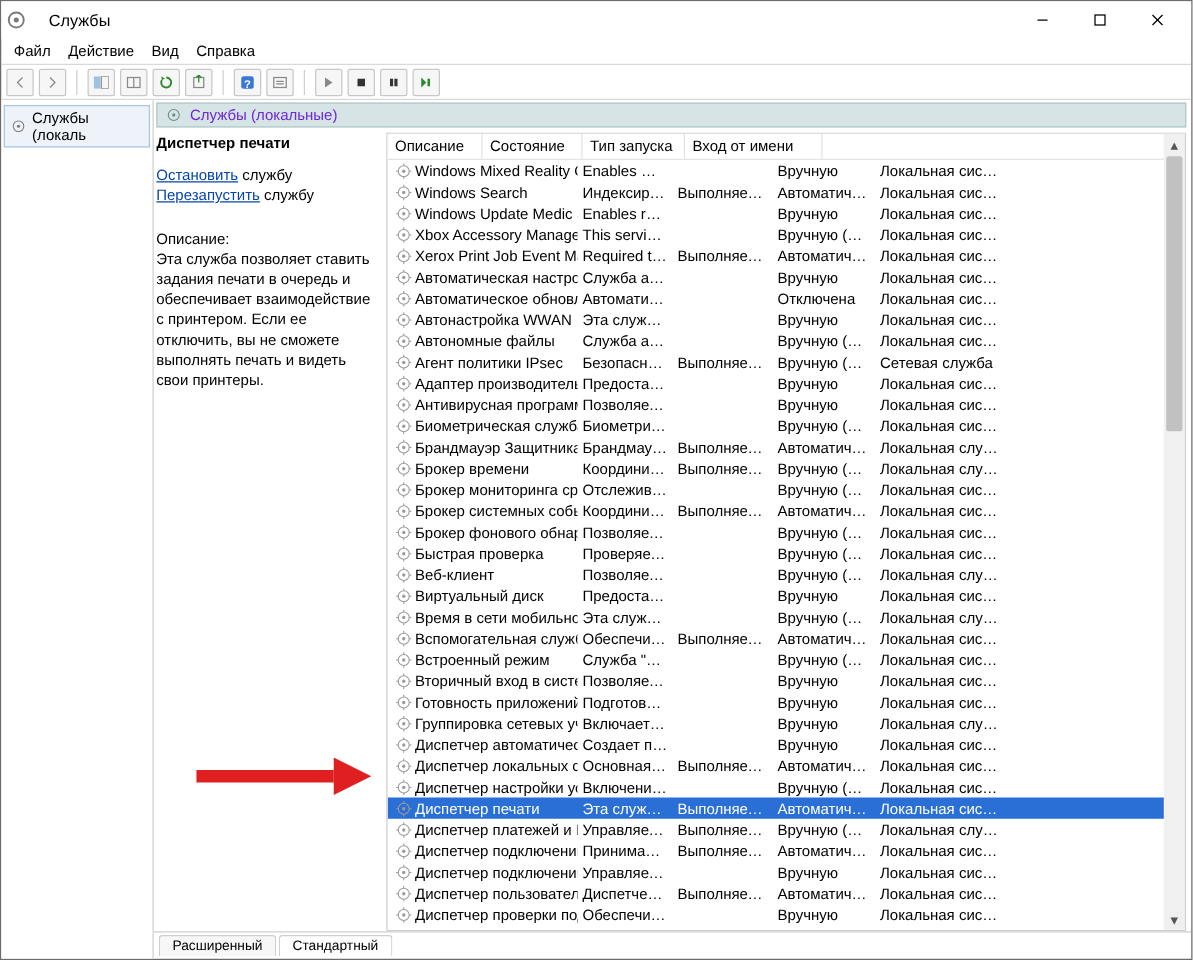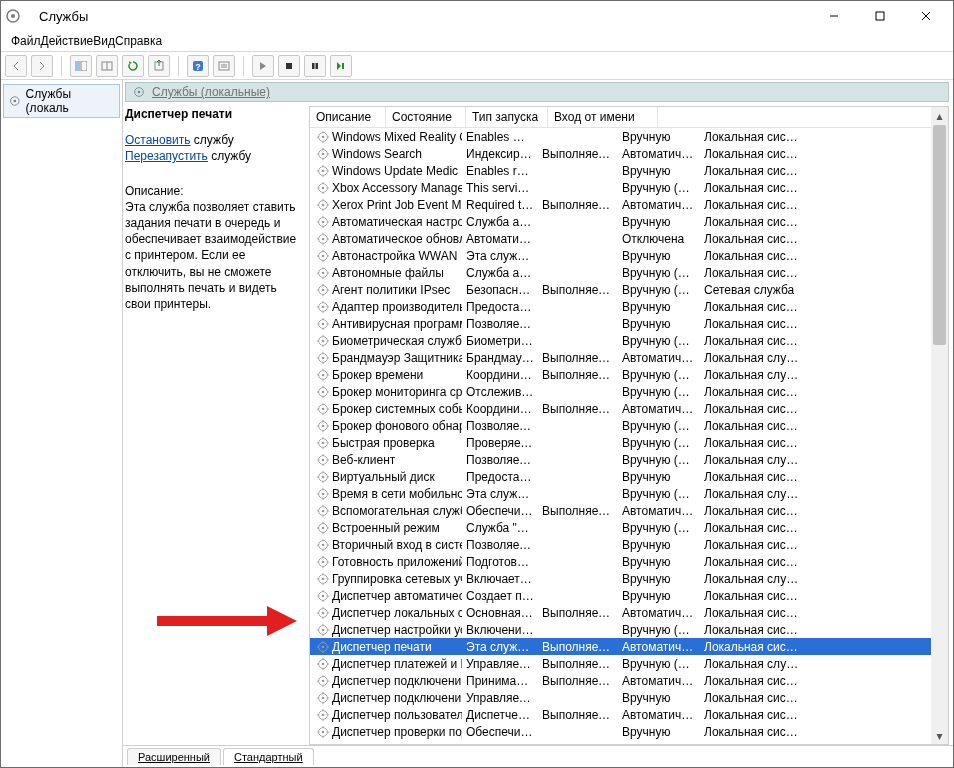--- a/index.html
+++ b/index.html
@@ -14,50 +14,50 @@
 }
 .titlebar {
   height: 30px; display: flex; align-items: center;
   padding: 0 4px; background: #fff;
 }
 .titlebar .title-icon { width: 16px; height: 16px; margin-right: 6px; }
 .titlebar .title { font-size: 13px; margin-left: 12px; }
 .titlebar .spacer { flex: 1; }
 .win-controls { display: flex; }
 .win-btn { width: 46px; height: 30px; display:flex; align-items:center; justify-content:center; }
-.menubar { display:flex; padding: 3px 10px; border-bottom:1px solid #d9d9d9; font-size:12px; }
+.menubar { display:flex; gap:14px; padding: 3px 10px; border-bottom:1px solid #d9d9d9; font-size:12px; }
 .menubar span { cursor: default; }
 .toolbar { display:flex; align-items:center; padding:2px 4px; border-bottom:1px solid #d9d9d9; gap:4px; height:28px;}
 .tbtn { width:22px; height:22px; border:1px solid #c8c8c8; border-radius:2px; display:flex; align-items:center; justify-content:center; background:#f6f6f6; }
 .sep { width:1px; height:20px; background:#cfcfcf; margin:0 4px; }
 .body { flex:1; display:flex; overflow:hidden; }
 .tree-pane { width:122px; border-right:1px solid #cfcfcf; background:#fff; padding:4px 2px; }
 .tree-item { display:flex; align-items:center; gap:4px; padding:2px 4px; background:#eef3f9; border:1px solid #a8c6e6; font-size:12px;}
 .main-pane { flex:1; display:flex; flex-direction:column; overflow:hidden; }
-.pane-header { background:#d7e4e5; border:1px solid #b0c8c8; margin:2px 4px 0 2px; padding:2px 6px; display:flex; align-items:center; gap:6px; font-size:12px; color:#737373;text-decoration:underline; }
+.pane-header { background:#d7e4e5; border:1px solid #b0c8c8; margin:2px 4px 0 2px; padding:2px 6px; display:flex; align-items:center; gap:6px; font-size:12px; color:#6d28d9; }
 .split { flex:1; display:flex; overflow:hidden; margin:4px 4px 0 2px; gap:6px; }
 .details { width:178px; font-size:12px; line-height:1.35; position:relative; }
 .details h4 { font-weight:bold; margin-bottom:10px; }
 .details a { color:#0645ad; text-decoration:underline; display:inline; }
 .details .desc-label { margin-top:18px; }
 .arrow {
   position:absolute; top:500px; left:32px;
 }
 .listwrap { flex:1; display:flex; flex-direction:column; overflow:hidden; border:1px solid #cfcfcf; position:relative;}
 .headers { display:flex; border-bottom:1px solid #e3e3e3; background:#fff; font-size:12px; }
 .col { border-right:1px solid #e3e3e3; padding:3px 6px; display:flex; align-items:center; gap:4px; }
 .col.name{width:150px;} .col.desc{width:76px;} .col.state{width:80px;} .col.start{width:82px;} .col.logon{width:110px;}
 .rows { flex:1; overflow-y:auto; overflow-x:hidden; font-size:12px; }
 .row { display:flex; align-items:center; height:17px; padding-left:2px; }
 .row.sel { background:#2a6fd6; color:#fff; }
 .cell { white-space:nowrap; overflow:hidden; text-overflow:ellipsis; padding:0 4px; }
 .cell.name{width:150px; display:flex; align-items:center; gap:2px;} .cell.desc{width:76px;} .cell.state{width:80px;} .cell.start{width:82px;} .cell.logon{width:110px;}
 .srv-icon { width:14px; height:14px; flex-shrink:0; }
 .tabs-strip { display:flex; border-top:1px solid #cfcfcf; padding:2px 4px; gap:2px; }
-.tab { padding:2px 10px; border:1px solid #cfcfcf; border-bottom:none; font-size:11px; background:#f7f7f7; border-radius:3px 3px 0 0;text-decoration:underline;}
+.tab { padding:2px 10px; border:1px solid #cfcfcf; border-bottom:none; font-size:11px; background:#f7f7f7; border-radius:3px 3px 0 0;}
 .tab.active{ background:#fff; }
 .sb { position:absolute; right:0; top:0; bottom:0; width:17px; background:#f0f0f0; }
 .sb-thumb { position:absolute; left:2px; right:2px; top:18px; height:220px; background:#c1c1c1; border-radius:2px;}
 .sb-btn { position:absolute; left:0; right:0; height:17px; display:flex; align-items:center; justify-content:center; color:#555;}
 </style>
 </head>
 <body>
 
 <div class="titlebar">
   <svg class="title-icon" viewBox="0 0 16 16">

